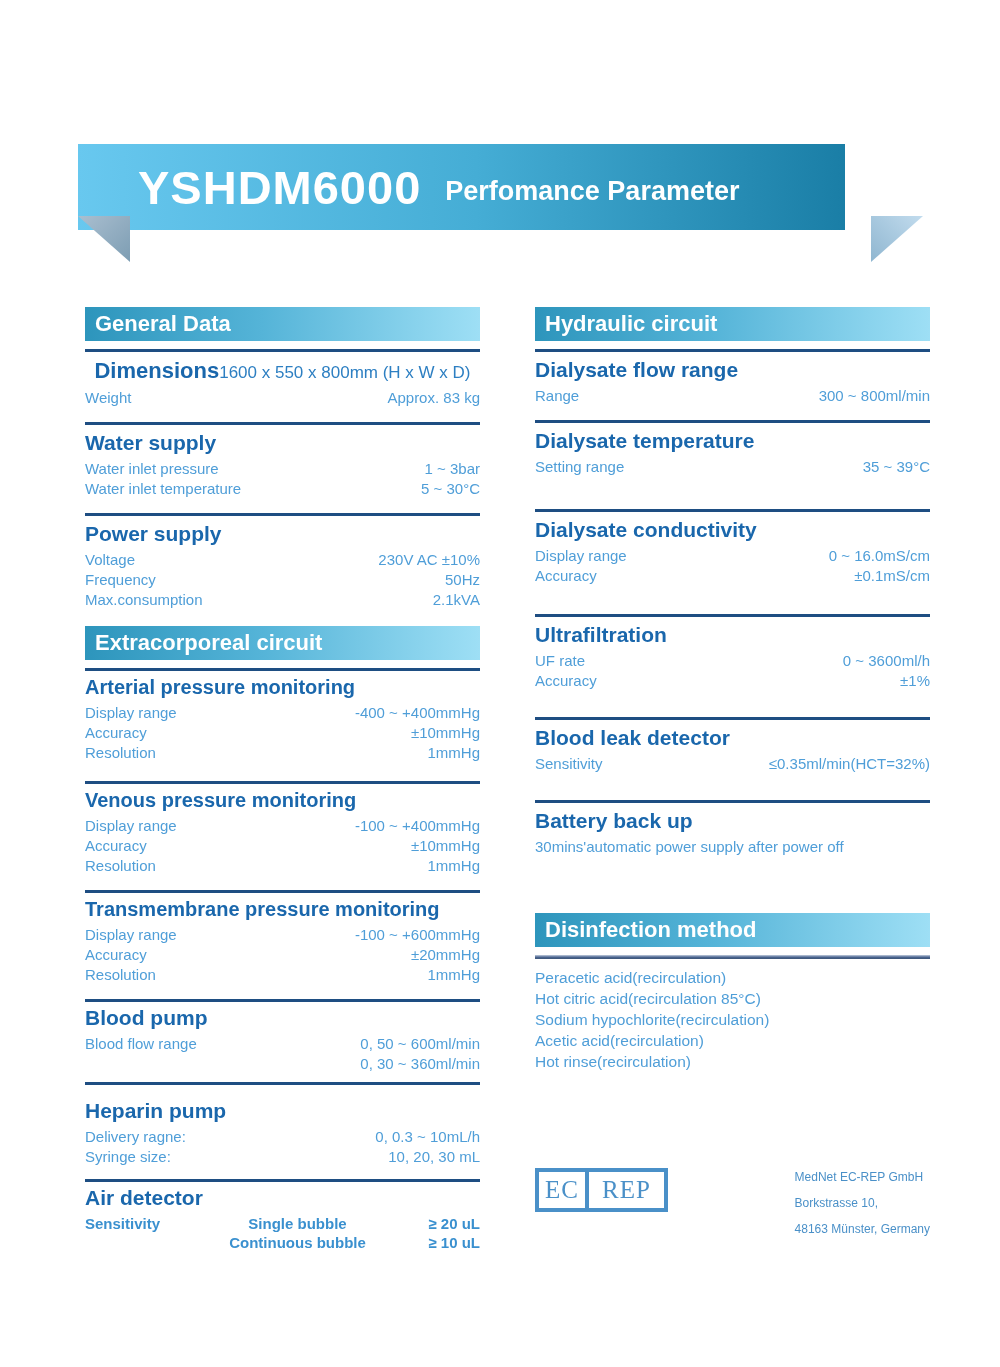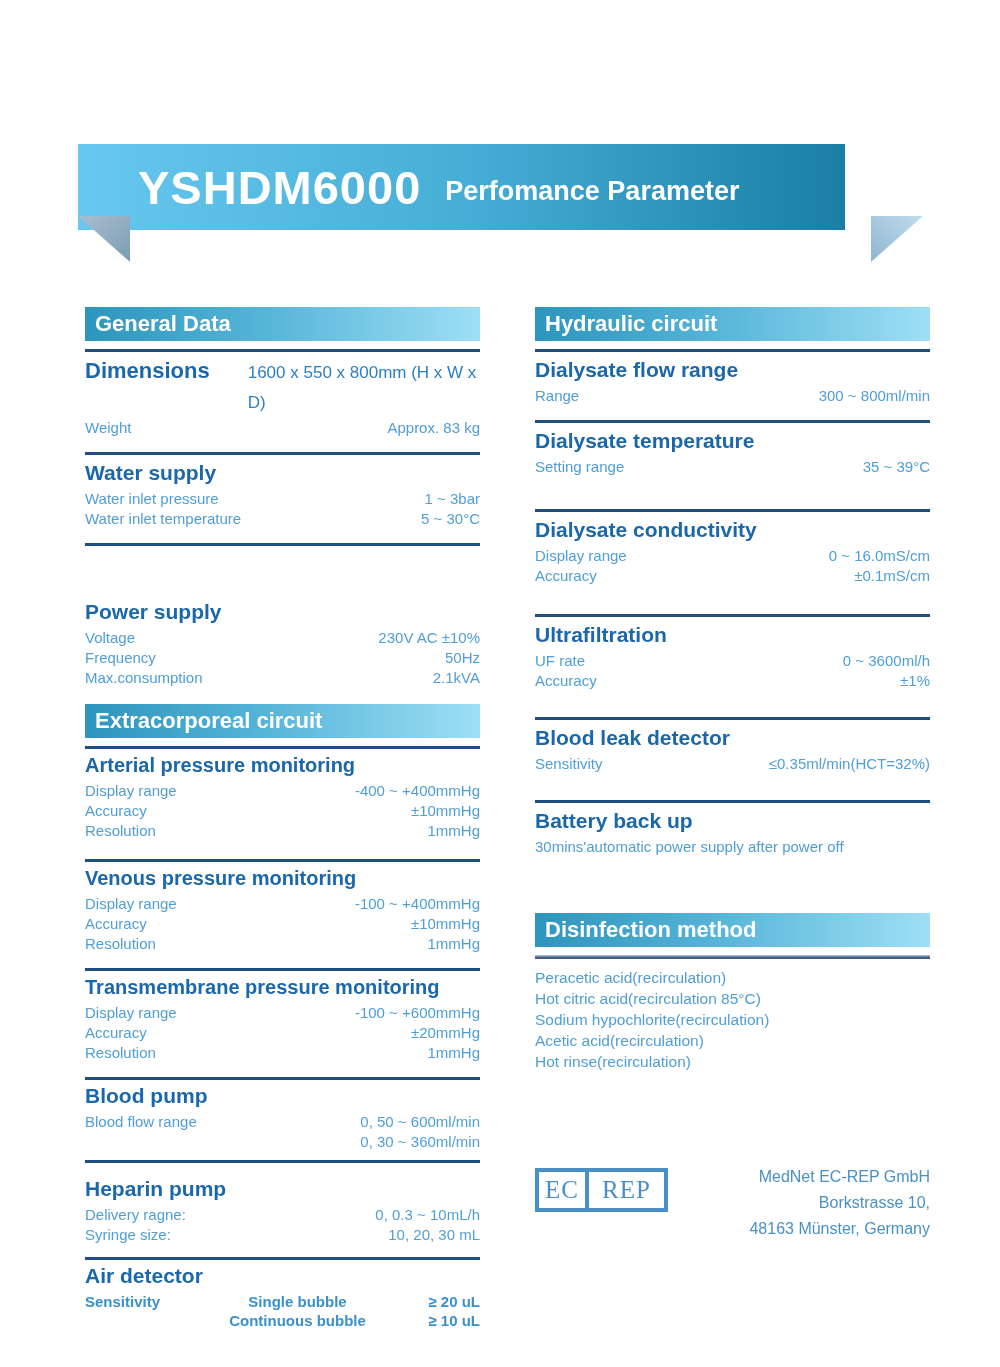--- a/index.html
+++ b/index.html
@@ -55,33 +55,33 @@
     height: 4px; margin-bottom: 8px;
     background: linear-gradient(180deg, #c3cede 0%, #4a6490 55%, #3d5677 100%);
   }
 
   .section { padding-top: 4px; }
   .sec-title {
     font-size: 21px; font-weight: bold; color: #1a67ac;
     line-height: 28px; margin-bottom: 2px;
   }
   .sec-title.mon { font-size: 20px; }
-  .dim-row { display: flex; justify-content: flex-start; align-items: baseline; line-height: 30px; gap: 38px; }
+  .dim-row { display: flex; justify-content: center; align-items: baseline; line-height: 30px; }
   .dim-title { font-size: 22px; font-weight: bold; color: #1a67ac; }
   .dim-val { font-size: 17px; color: #2d7fc2; }
 
   .row {
     display: flex; justify-content: space-between;
     font-size: 15px; line-height: 20px; color: #4f9ed8;
   }
   .row .lbl { text-align: left; }
   .row .val { text-align: right; }
 
   
-  .pb14 { padding-bottom: 14px; } .pb16 { padding-bottom: 16px; margin-top: 48px; }
+  .pb14 { padding-bottom: 14px; } .pb16 { padding-bottom: 16px; }
   .pb18 { padding-bottom: 18px; } .pb8  { padding-bottom: 8px;  }
   .pb12 { padding-bottom: 12px; } .pb26 { padding-bottom: 26px; }
   .pb28 { padding-bottom: 28px; } .pb32 { padding-bottom: 32px; }
 
   .air-row {
     display: grid; grid-template-columns: 140px 1fr 110px;
     font-size: 15px; line-height: 19px; font-weight: bold; color: #3a90cf;
   }
   .air-row .mid { text-align: center; }
   .air-row .val { text-align: right; }
@@ -97,21 +97,21 @@
     display: flex; width: 133px; height: 44px;
     border: 4px solid #4a90c8; background: #ffffff; margin-top: 4px;
   }
   .ecrep-cell {
     display: flex; align-items: center; justify-content: center;
     color: #4a90c8; font-size: 25px; letter-spacing: 1px; font-family: Liberation Serif, serif;
   }
   .ecrep-ec { width: 46px; }
   .ecrep-div { width: 4px; background: #4a90c8; }
   .ecrep-rep { flex: 1; }
-  .address { text-align: right; color: #4a90c8; font-size: 16px; line-height: 26px; }
+  .address { text-align: left; color: #4a90c8; font-size: 12px; line-height: 26px; }
 </style>
 </head>
 <body>
 
 <div class="page">
 
   <div class="ribbon">
     <span class="ribbon-model">YSHDM6000</span>
     <span class="ribbon-sub">Perfomance Parameter</span>
   </div>

